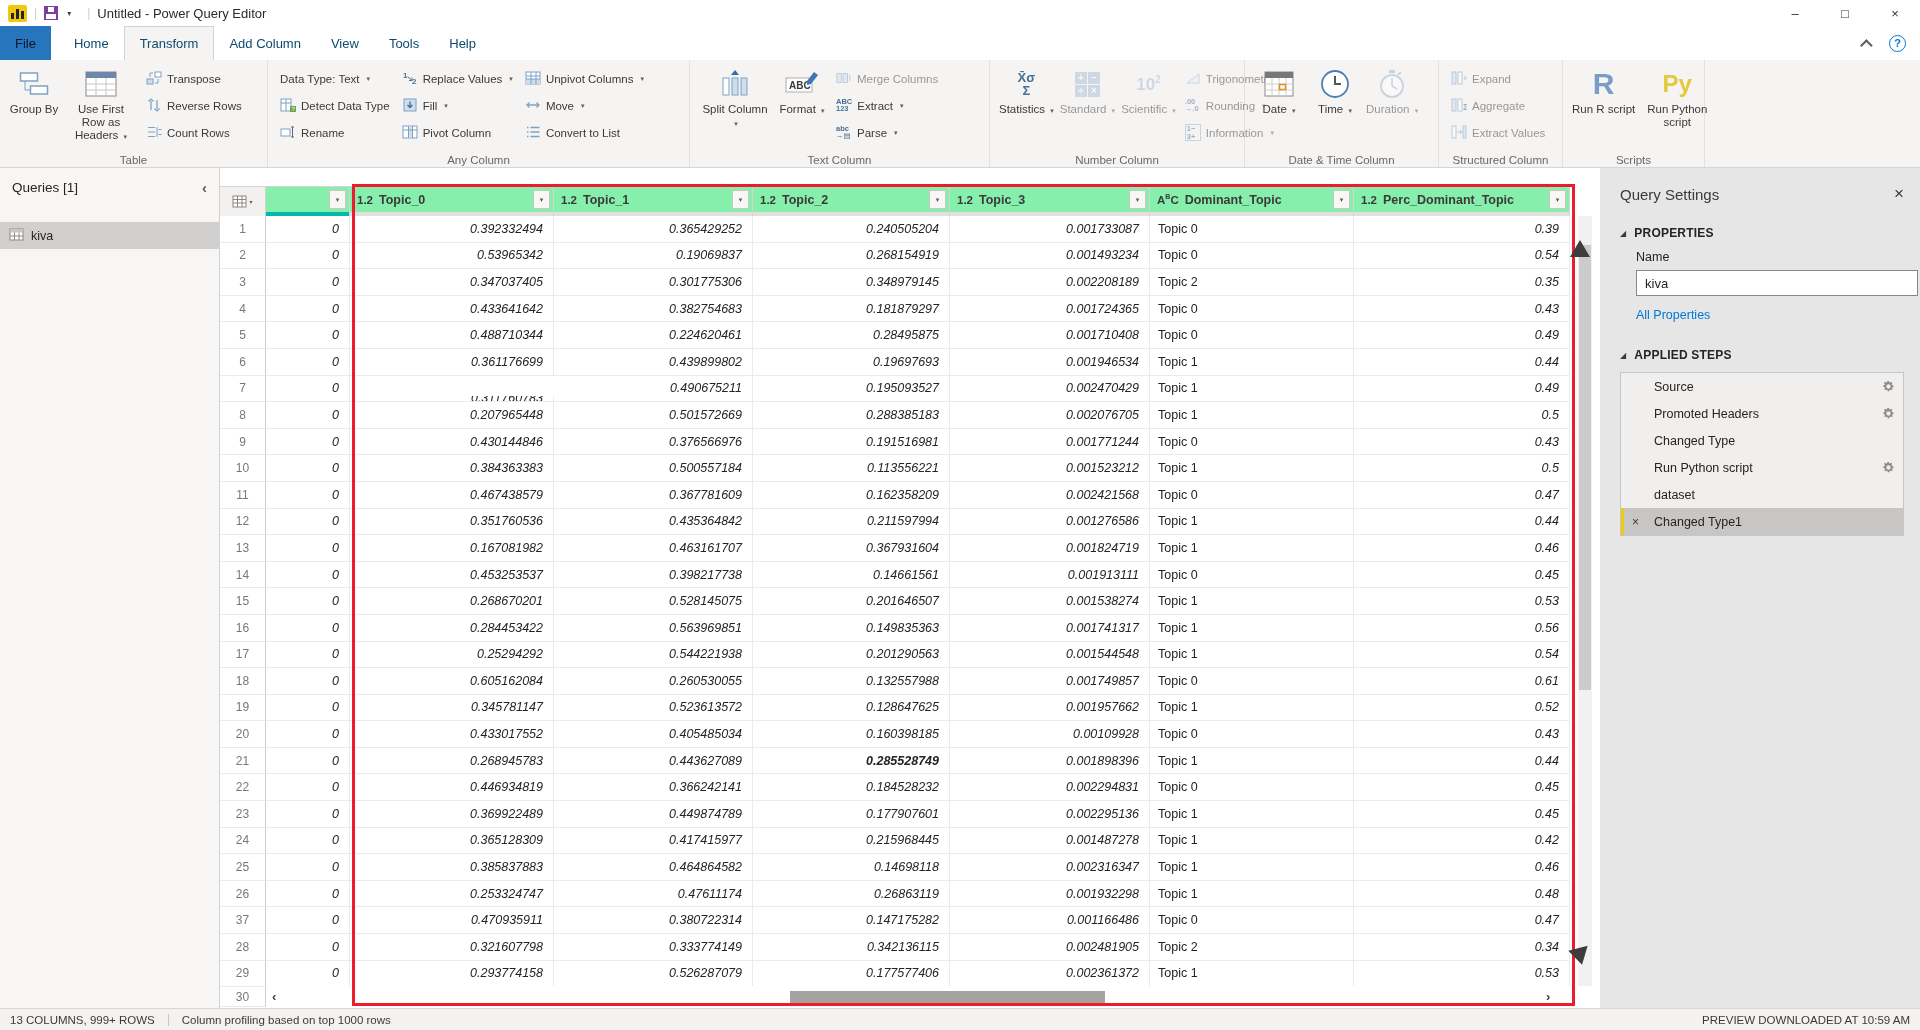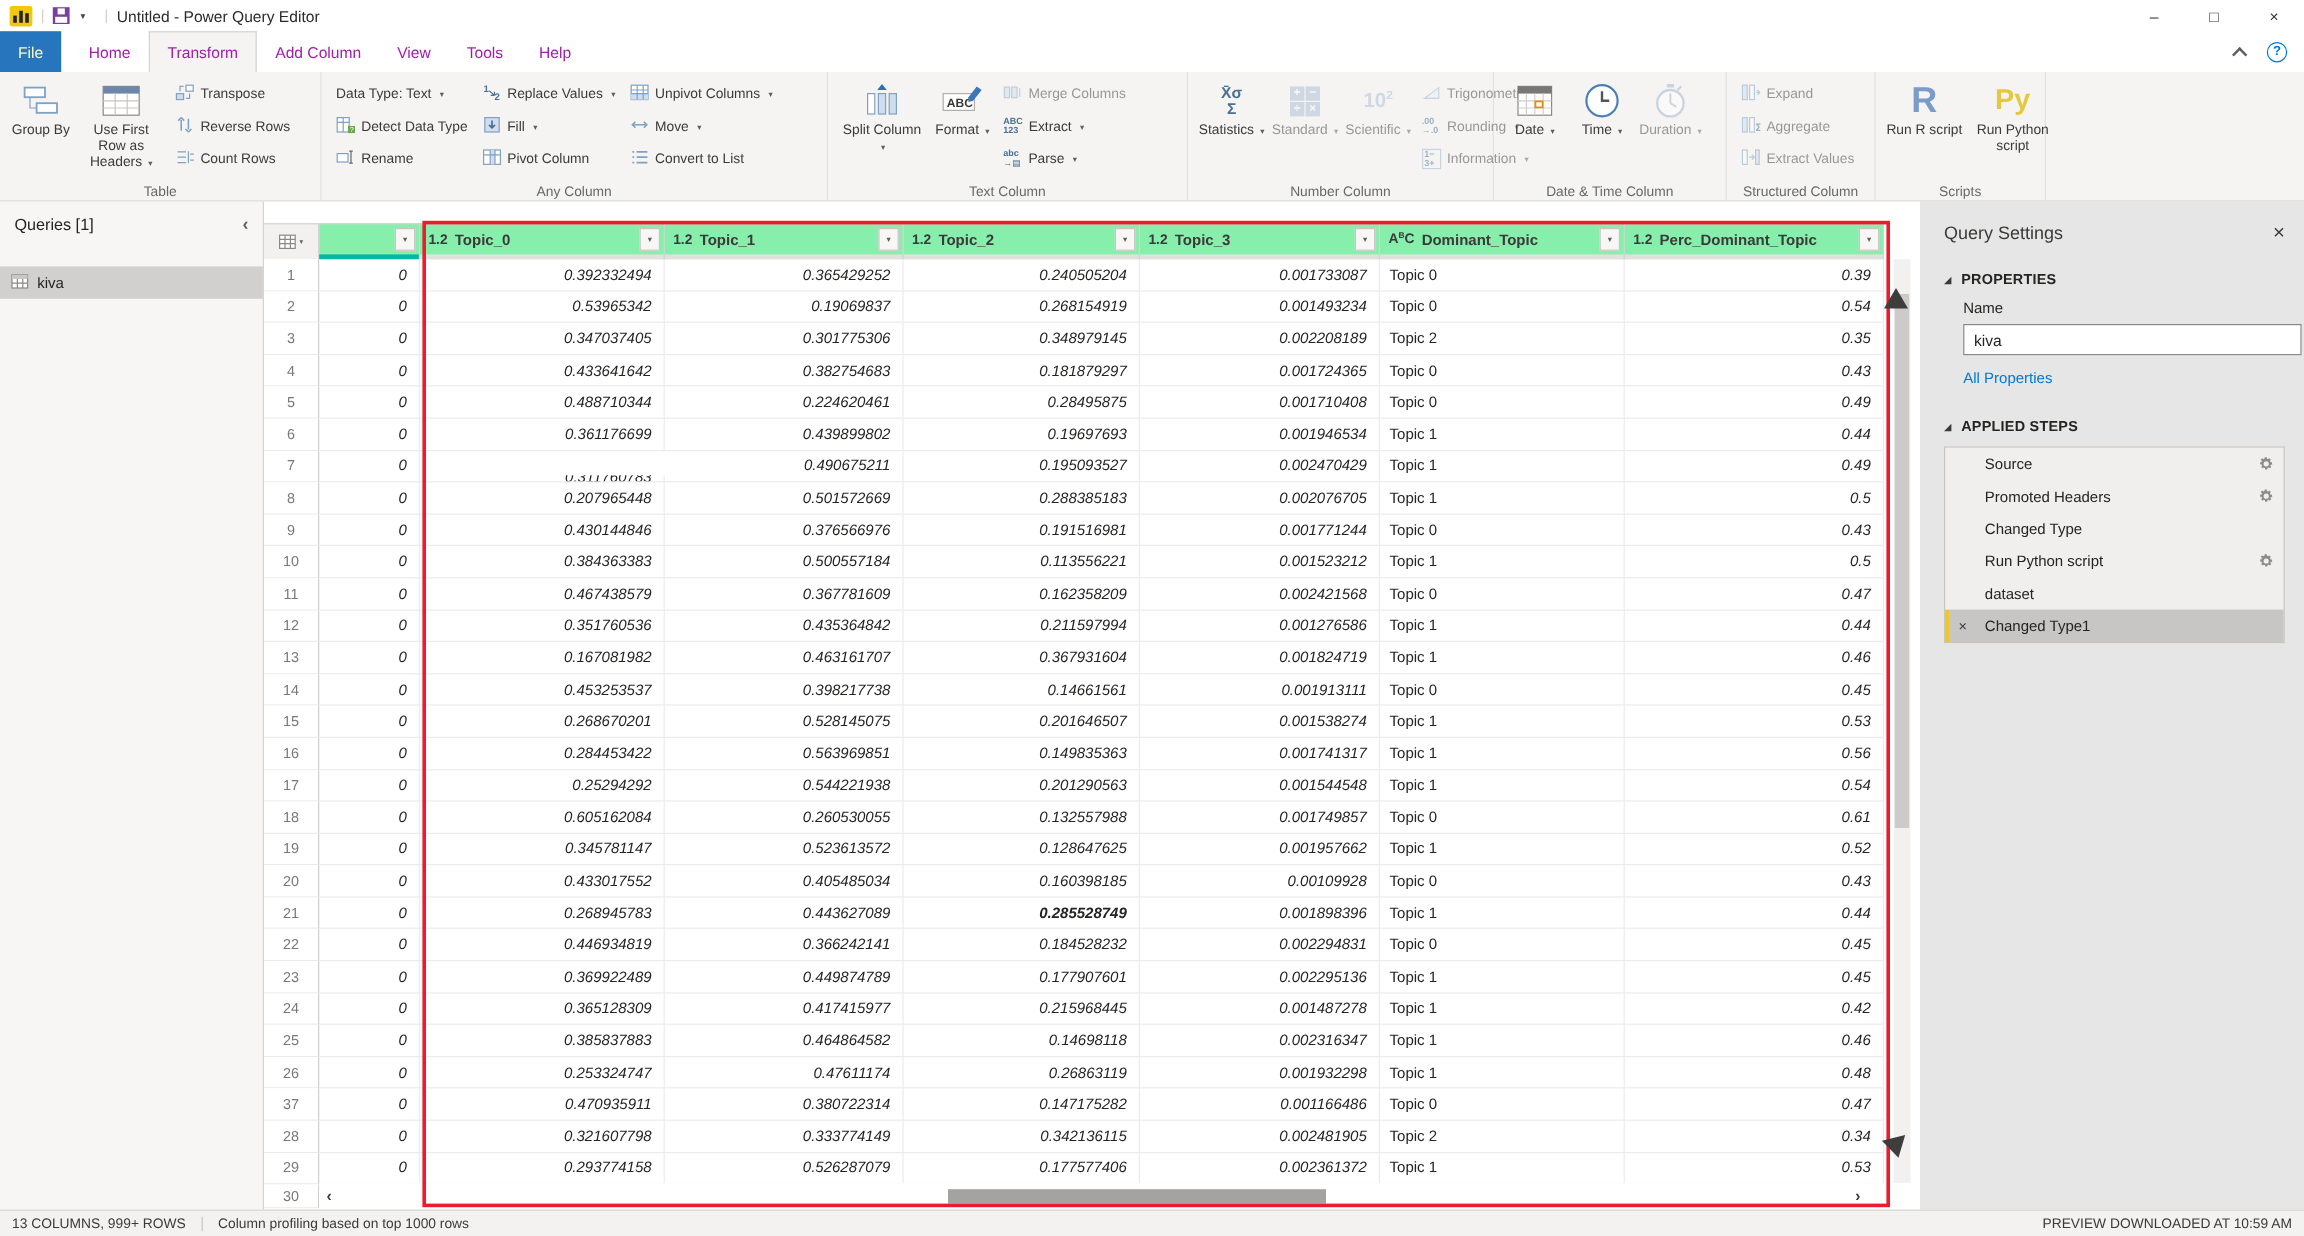--- a/index.html
+++ b/index.html
@@ -18,22 +18,22 @@
   .save-ic{width:14px;height:14px;background:#7d3f9d;position:relative;flex:none}
   .save-ic:before{content:"";position:absolute;left:4px;top:1px;width:6px;height:5px;background:#fff}
   .save-ic:after{content:"";position:absolute;left:2px;bottom:1px;width:10px;height:5px;background:#fff}
   .tb-caret{font-size:8px;color:#444;margin:0 9px}
   .tb-title{font-size:13px;color:#2b2b2b}
   .win-btns{margin-left:auto;display:flex}
   .win-btn{width:50px;height:26px;display:flex;align-items:center;justify-content:center;font-size:13px;color:#333}
 
   
   .tabrow{position:absolute;top:26px;left:0;width:100%;height:34px;background:#fff;display:flex;align-items:stretch}
-  .tab{padding:0 15px;display:flex;align-items:center;font-size:13px;color:#a21caf}
-  .tab.file{background:var(--filetab);color:#fef9c3;min-width:46px;justify-content:center;margin-right:8px}
+  .tab{padding:0 15px;display:flex;align-items:center;font-size:13px;color:#0c4a6e}
+  .tab.file{background:var(--filetab);color:#0f172a;min-width:46px;justify-content:center;margin-right:8px}
   .tab.active{background:#f5f4f2;border:1px solid #d5d3d1;border-bottom:none}
   .tab-right{margin-left:auto;display:flex;align-items:center;gap:16px;padding-right:14px}
   .chev-up{width:9px;height:9px;border-left:2px solid #605e5c;border-top:2px solid #605e5c;transform:rotate(45deg) translateY(3px)}
   .help-ic{width:17px;height:17px;border-radius:50%;border:1.5px solid var(--blue);color:var(--blue);
     font-size:11px;font-weight:bold;display:flex;align-items:center;justify-content:center}
 
   
   .ribbon{position:absolute;top:60px;left:0;width:100%;height:108px;background:#f5f4f2;border-bottom:1px solid #d8d6d4;display:flex}
   .rgroup{position:relative;border-right:1px solid #e3e1df;padding:4px 4px 16px 6px;display:flex;align-items:flex-start;flex:none}
   .rglabel{position:absolute;bottom:1px;left:0;right:0;text-align:center;font-size:11.5px;color:#6a6866;white-space:nowrap}

